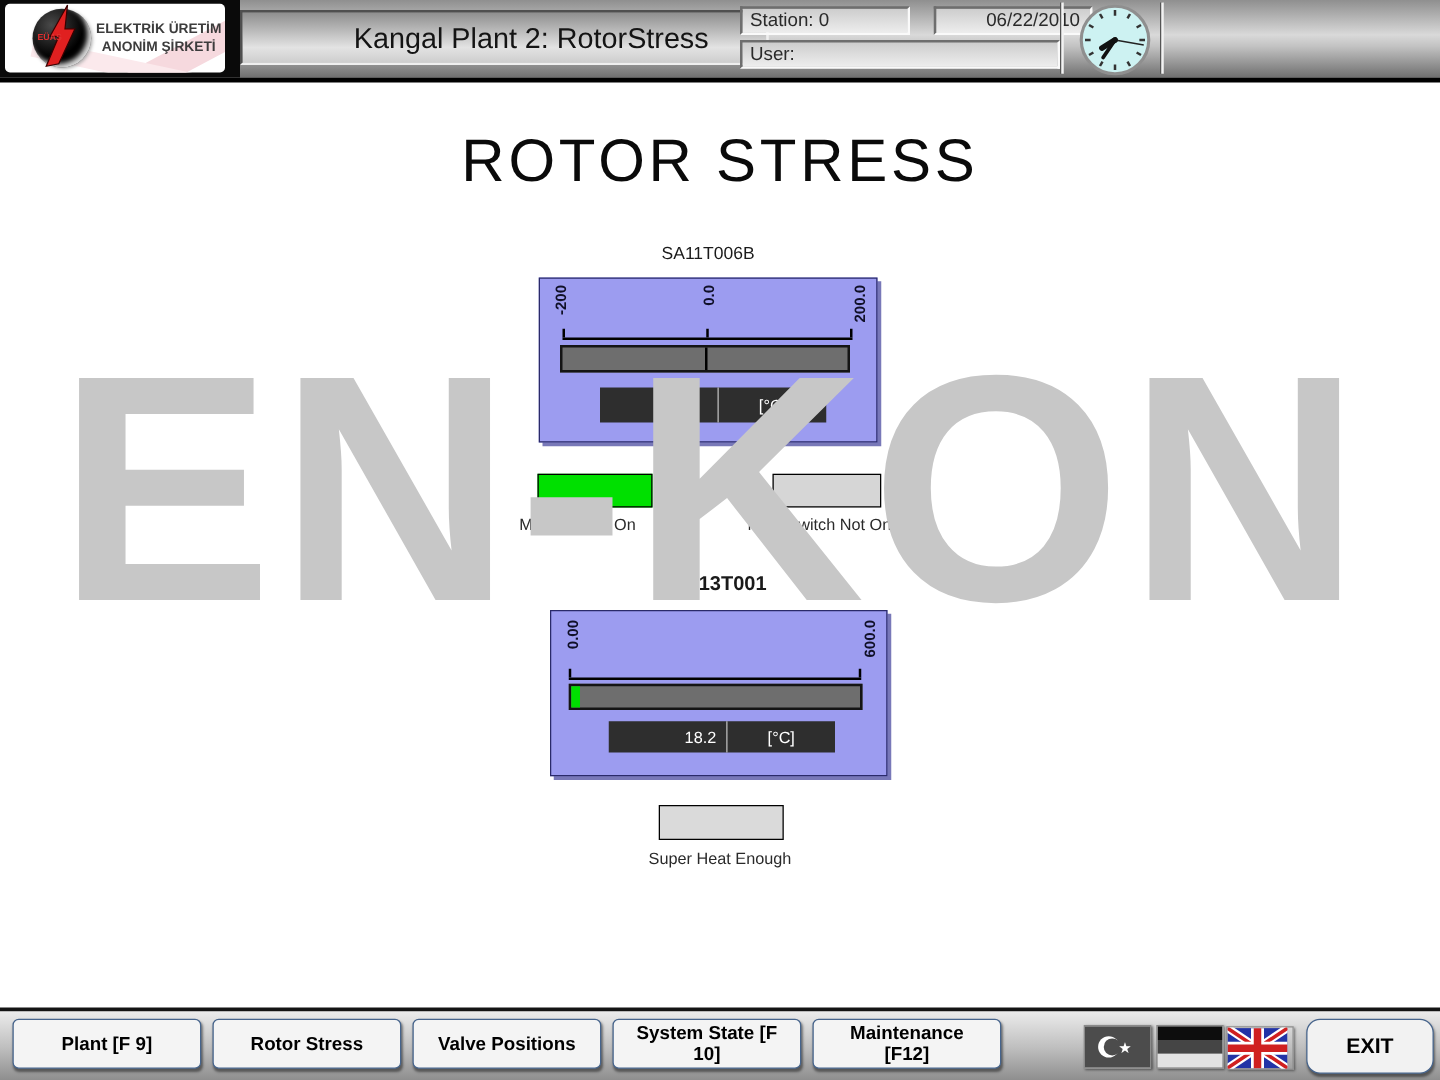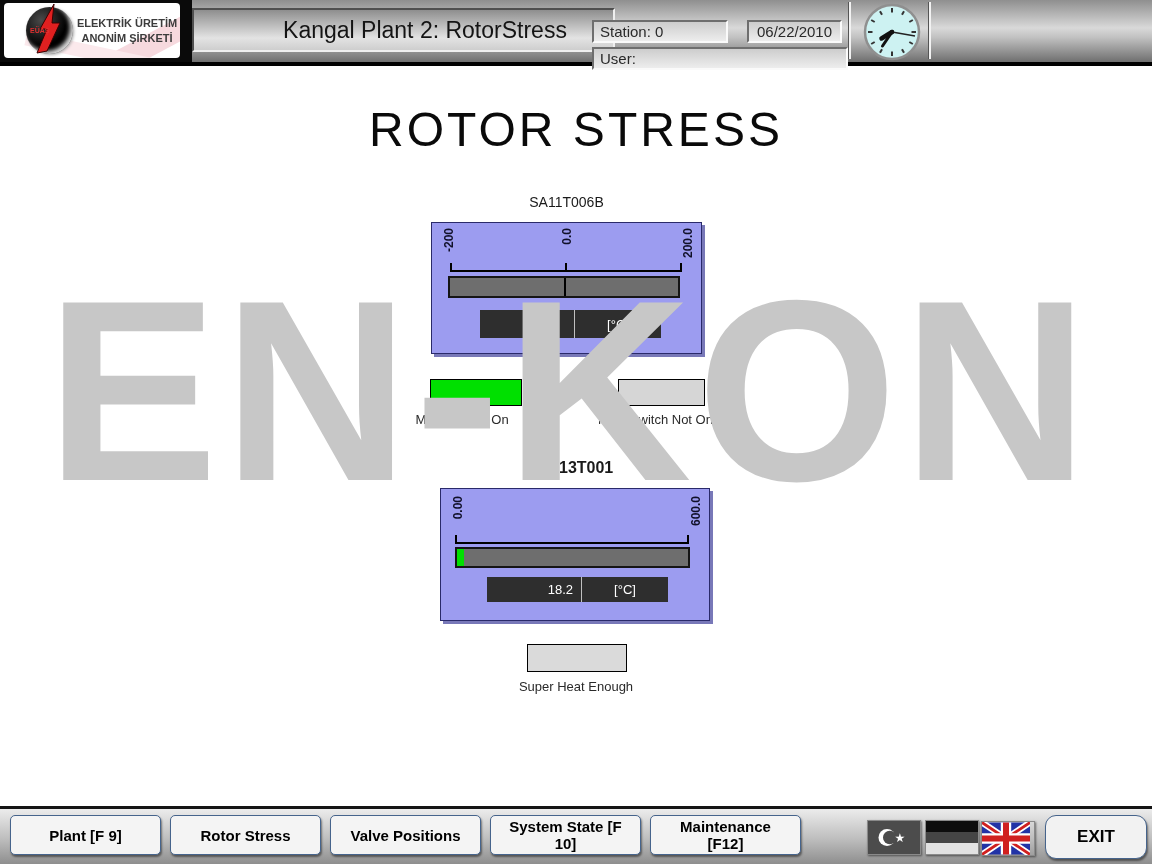--- a/index.html
+++ b/index.html
@@ -24,23 +24,23 @@
   .euas-badge{position:absolute;left:26px;top:24px;font-size:7px;font-weight:bold;color:#e03030;}
   .logo-text{position:absolute;left:70px;top:13px;width:106px;text-align:center;
              color:#3c3c3c;font-weight:bold;font-size:11px;line-height:15px;}
   .title-plate{position:absolute;left:192px;top:8px;width:376px;height:40px;
                background:linear-gradient(180deg,#8e8e8e,#e3e3e3 70%,#cecece);
                border:2px solid;border-color:#4f4f4f #efefef #efefef #4f4f4f;
                display:flex;align-items:center;justify-content:center;
                font-size:23px;color:#141414;padding-left:43px;}
   .sunken{position:absolute;border:2px solid;border-color:#6e6e6e #fafafa #fafafa #6e6e6e;
           background:linear-gradient(180deg,#cdcdcd,#ededed);font-size:15px;color:#2a2a2a;
-          display:flex;align-items:center;margin-top:15px;}
+          display:flex;align-items:center;}
   .station-box{left:592px;top:5px;width:126px;height:19px;padding-left:6px;}
-  .date-box{left:747px;top:5px;width:91px;height:19px;justify-content:center;}
+  .date-box{left:747px;top:5px;width:91px;height:19px;justify-content:center;padding-left:32px;}
   .user-box{left:592px;top:32px;width:246px;height:19px;padding-left:6px;}
   .sep{position:absolute;top:2px;width:2px;height:57px;background:#f2f2f2;box-shadow:-1px 0 0 #555;}
   .clock-wrap{position:absolute;left:861px;top:3px;}
 
   
   .heading{position:absolute;left:0;top:102px;width:1152px;text-align:center;
            font-size:48px;letter-spacing:3px;color:#0a0a0a;}
   .gauge-tag1{position:absolute;left:431px;top:194px;width:271px;text-align:center;
               font-size:14px;color:#1a1a1a;}
   .gauge-tag2{position:absolute;left:440px;top:459px;width:270px;text-align:center;

